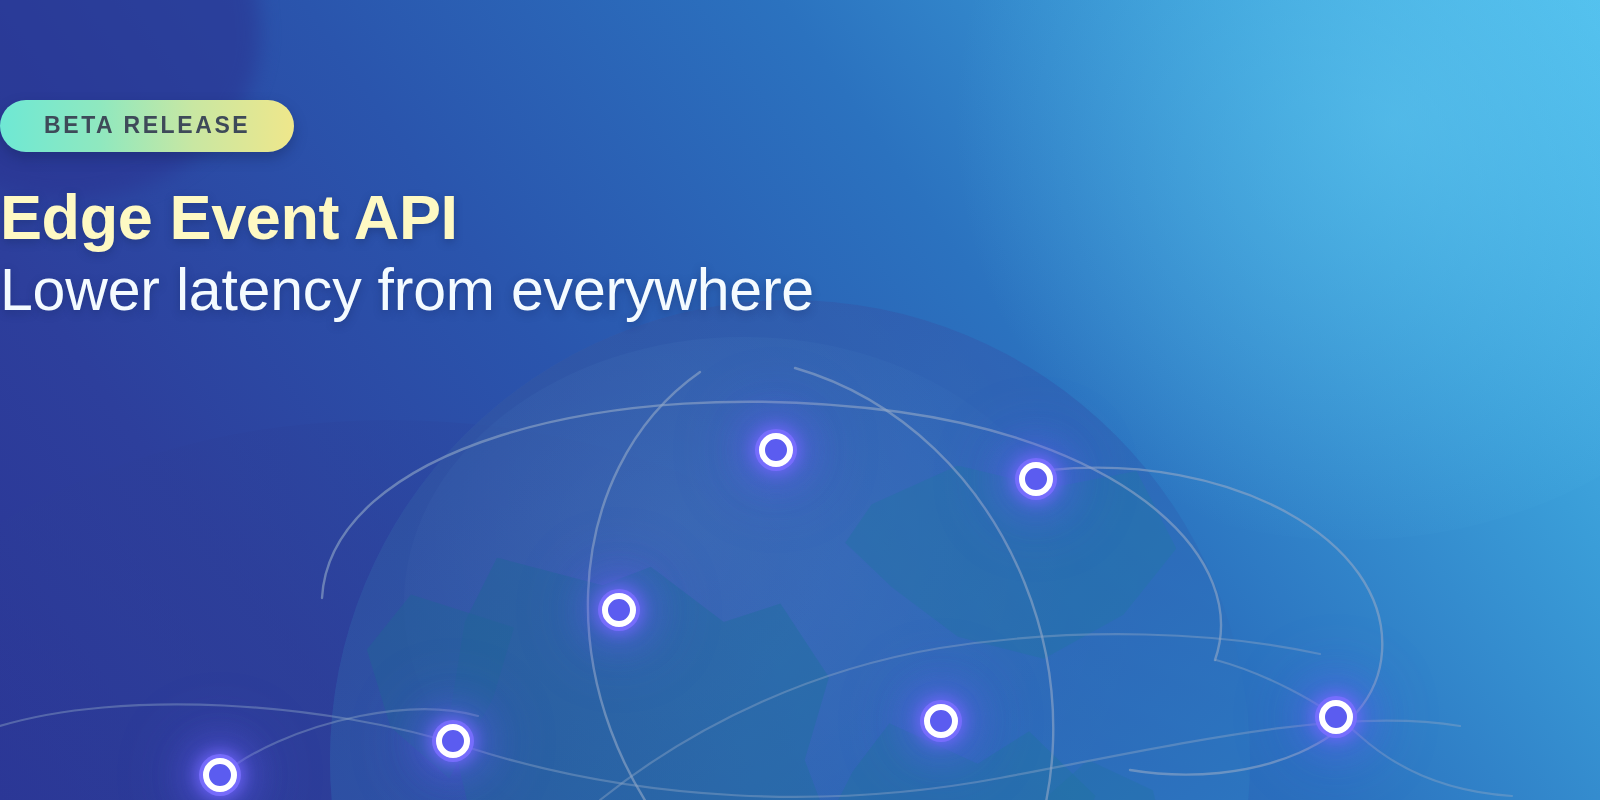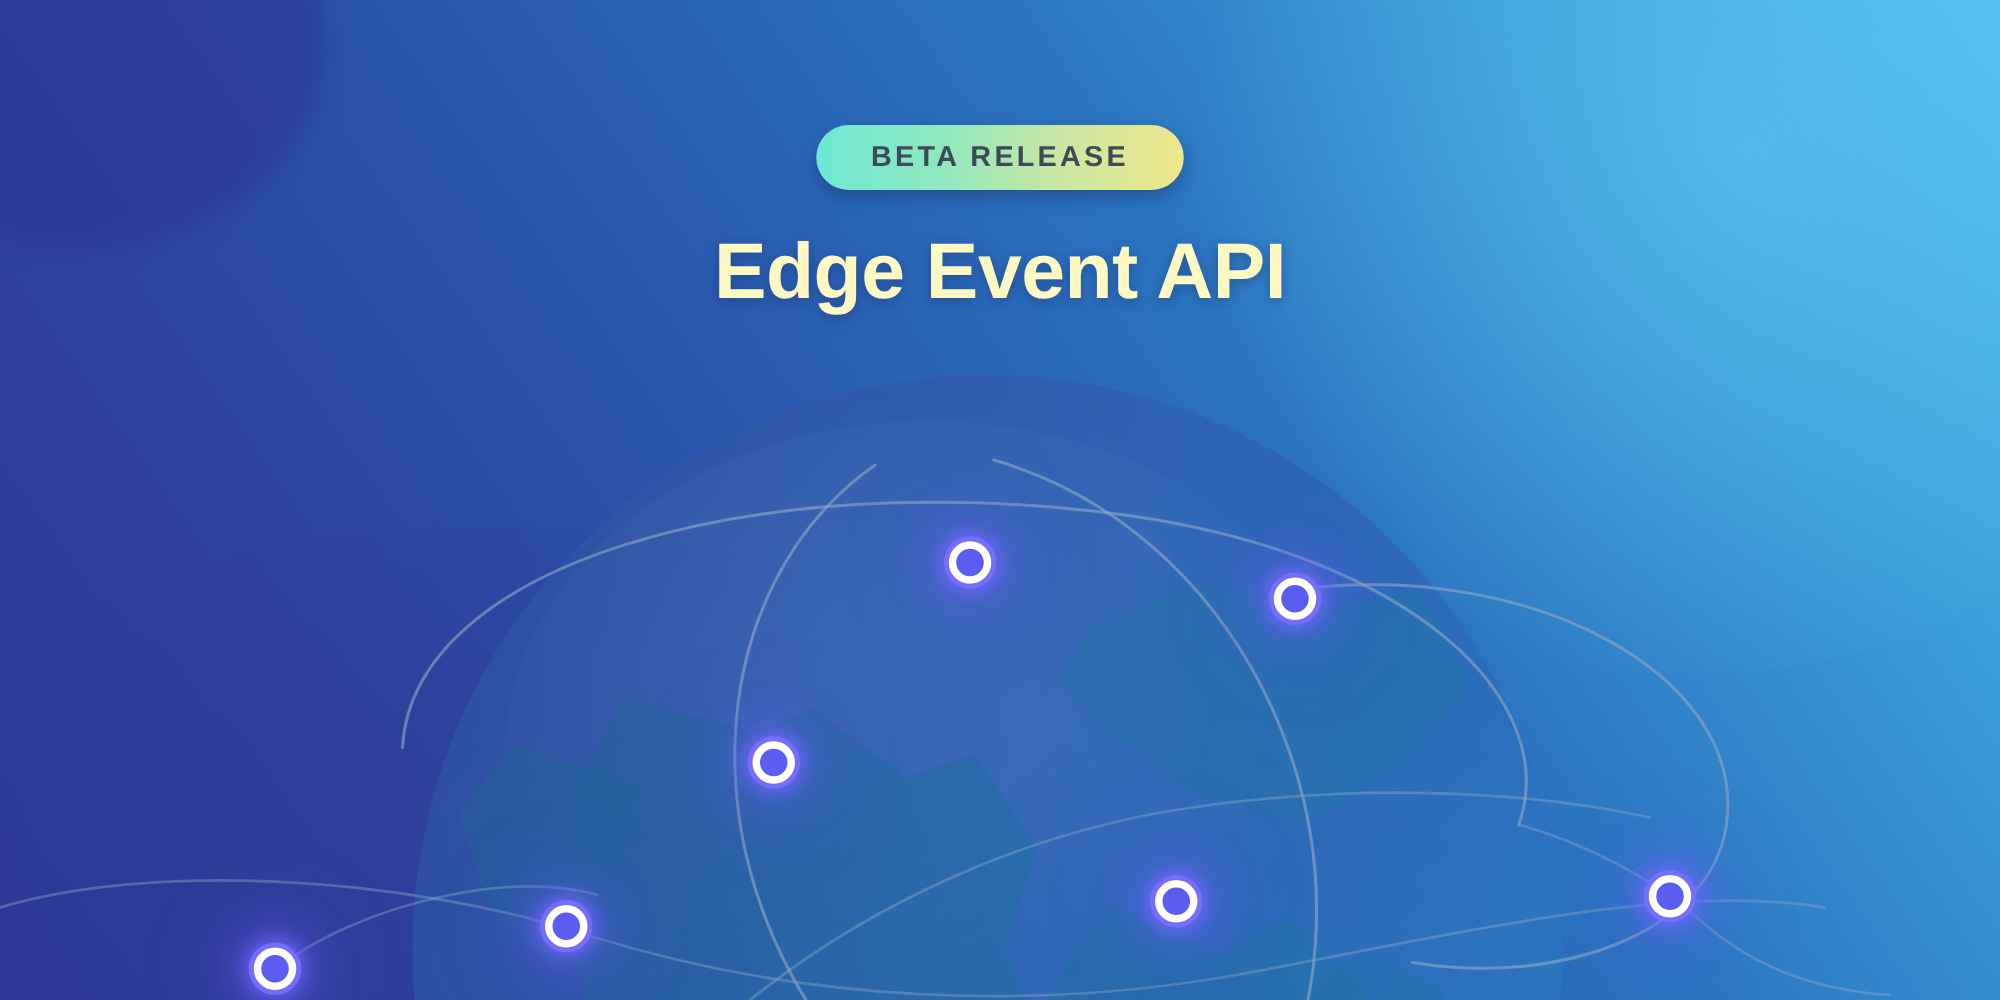--- a/index.html
+++ b/index.html
@@ -160,21 +160,20 @@
       0 0 34px 16px rgba(104,96,250,.40),
       0 0 64px 30px rgba(98,92,245,.20);
   }
 
   
   .content {
     position: absolute;
     left: 0;
     right: 0;
     top: 0;
-    text-align: center;
   }
   .badge {
     display: inline-block;
     margin-top: 100px;
     padding: 14px 44px 15px;
     border-radius: 999px;
     background: linear-gradient(90deg, #6ee8d4 0%, #8fe8bf 34%, #c9e7a2 66%, #efe78b 100%);
     color: #3e4a59;
     font-size: 23px;
     font-weight: bold;
@@ -239,15 +238,16 @@
   <div class="node" style="left:1036px; top:479px"></div>
   <div class="node" style="left:619px; top:610px"></div>
   <div class="node" style="left:453px; top:741px"></div>
   <div class="node" style="left:941px; top:721px"></div>
   <div class="node" style="left:1336px; top:717px"></div>
   <div class="node" style="left:220px; top:775px"></div>
 
   <div class="content">
     <div class="badge">BETA RELEASE</div>
     <h1 class="title">Edge Event API</h1>
+    <p class="subtitle">Lower latency from everywhere</p>
   </div>
 
 </div>
 
 </body></html>

